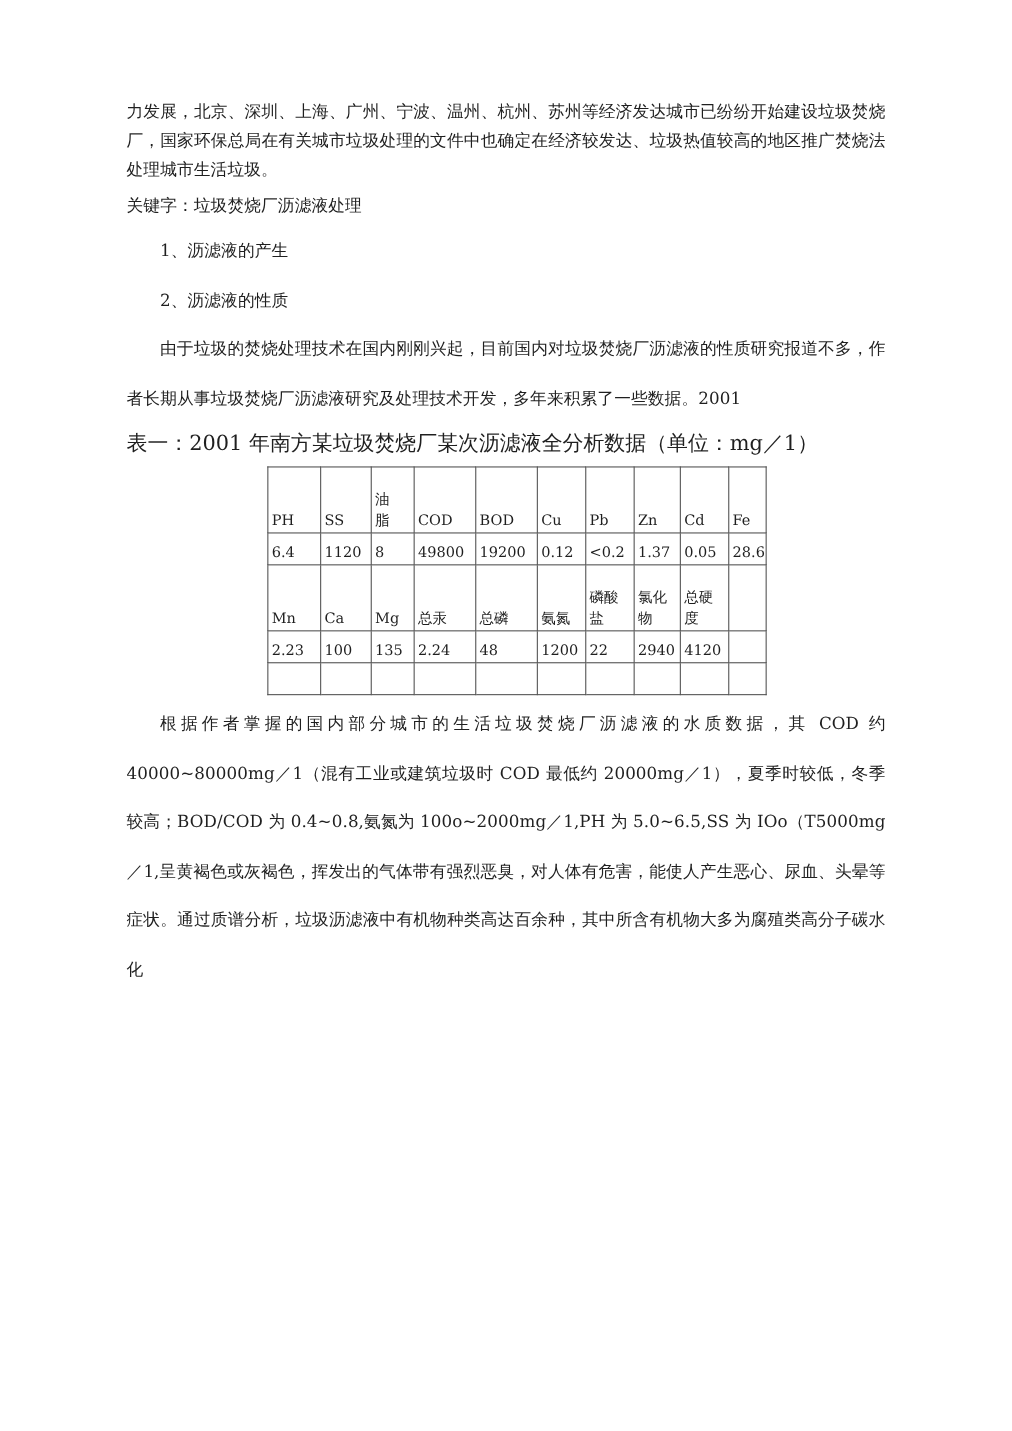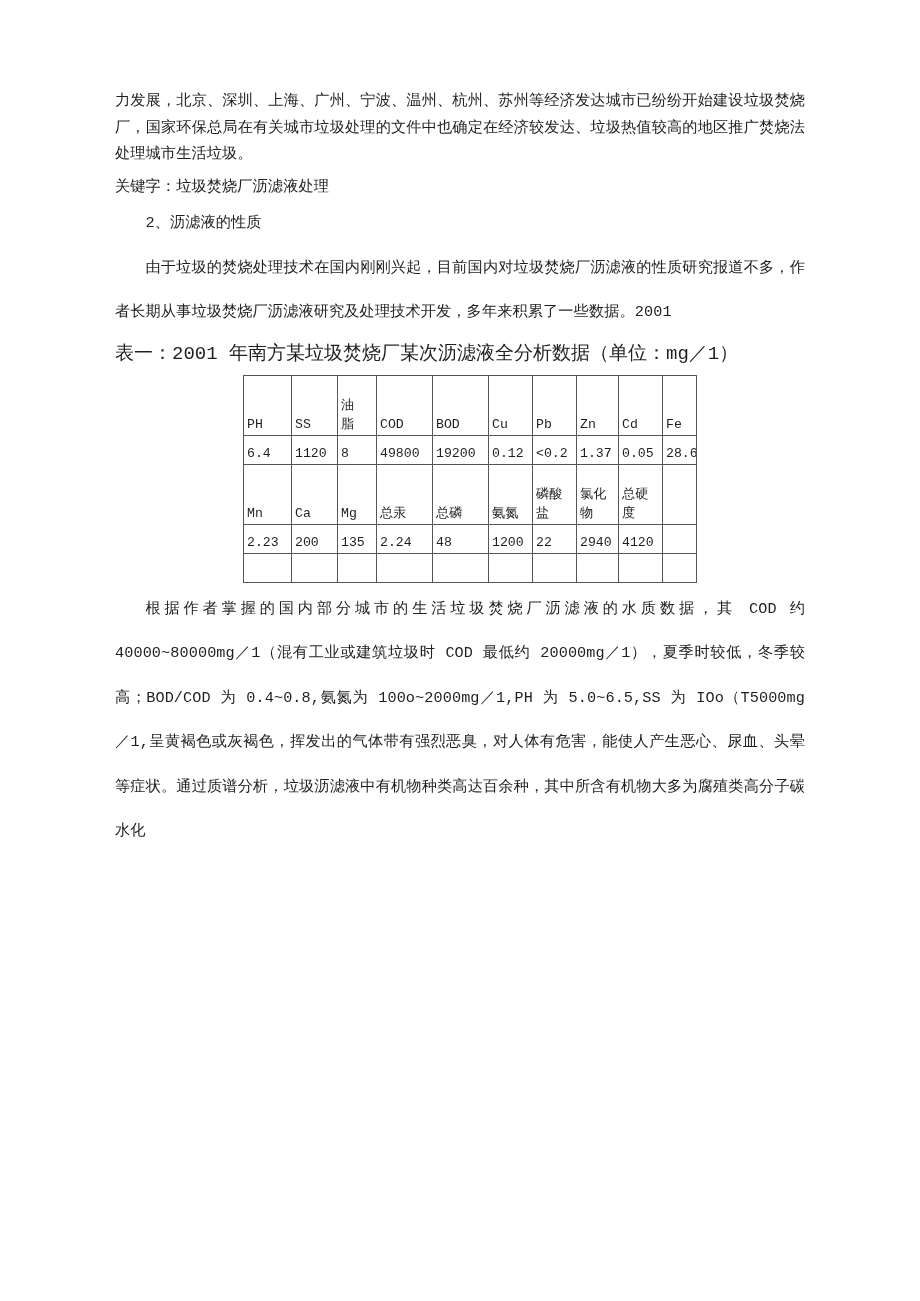--- a/index.html
+++ b/index.html
@@ -16,21 +16,20 @@
     -webkit-font-smoothing: antialiased;
   }
   .page {
     position: relative;
     width: 920px;
     height: 1112px;
     box-sizing: border-box;
     padding: 88px 115px 4px 115px;
     background: #fff;
     overflow: hidden;
-    font-family: Liberation Mono, monospace;
   }
   .doc-body {
     width: 690px;
   }
 
   
   p {
     margin: 0;
     font-size: 15.2px;
     color: #1f1f1f;
@@ -107,20 +106,21 @@
 </head>
 <body>
 
 <div class="page">
   <div class="doc-body">
 
     <p class="p-tight p-indent-0">力发展，北京、深圳、上海、广州、宁波、温州、杭州、苏州等经济发达城市已纷纷开始建设垃圾焚烧厂，国家环保总局在有关城市垃圾处理的文件中也确定在经济较发达、垃圾热值较高的地区推广焚烧法处理城市生活垃圾。</p>
 
     <p class="p-tight gap-sm">关键字：垃圾焚烧厂沥滤液处理</p>
 
+    <p class="p-loose p-indent gap-sm">1、沥滤液的产生</p>
 
 
 
     <p class="p-loose p-indent">2、沥滤液的性质</p>
 
     <p class="p-loose p-indent">由于垃圾的焚烧处理技术在国内刚刚兴起，目前国内对垃圾焚烧厂沥滤液的性质研究报道不多，作者长期从事垃圾焚烧厂沥滤液研究及处理技术开发，多年来积累了一些数据。2001</p>
 
 
     <div class="table-caption">表一：2001 年南方某垃圾焚烧厂某次沥滤液全分析数据（单位：mg／1）</div>
 
@@ -237,21 +237,21 @@
               </td>
               <td>
                 <span class="cell-stack"></span>
               </td>
             </tr>
             <tr class="data-row">
               <td>
                 <span class="cell-stack">2.23</span>
               </td>
               <td>
-                <span class="cell-stack">200</span>
+                <span class="cell-stack">100</span>
               </td>
               <td>
                 <span class="cell-stack">135</span>
               </td>
               <td>
                 <span class="cell-stack">2.24</span>
               </td>
               <td>
                 <span class="cell-stack">48</span>
               </td>

